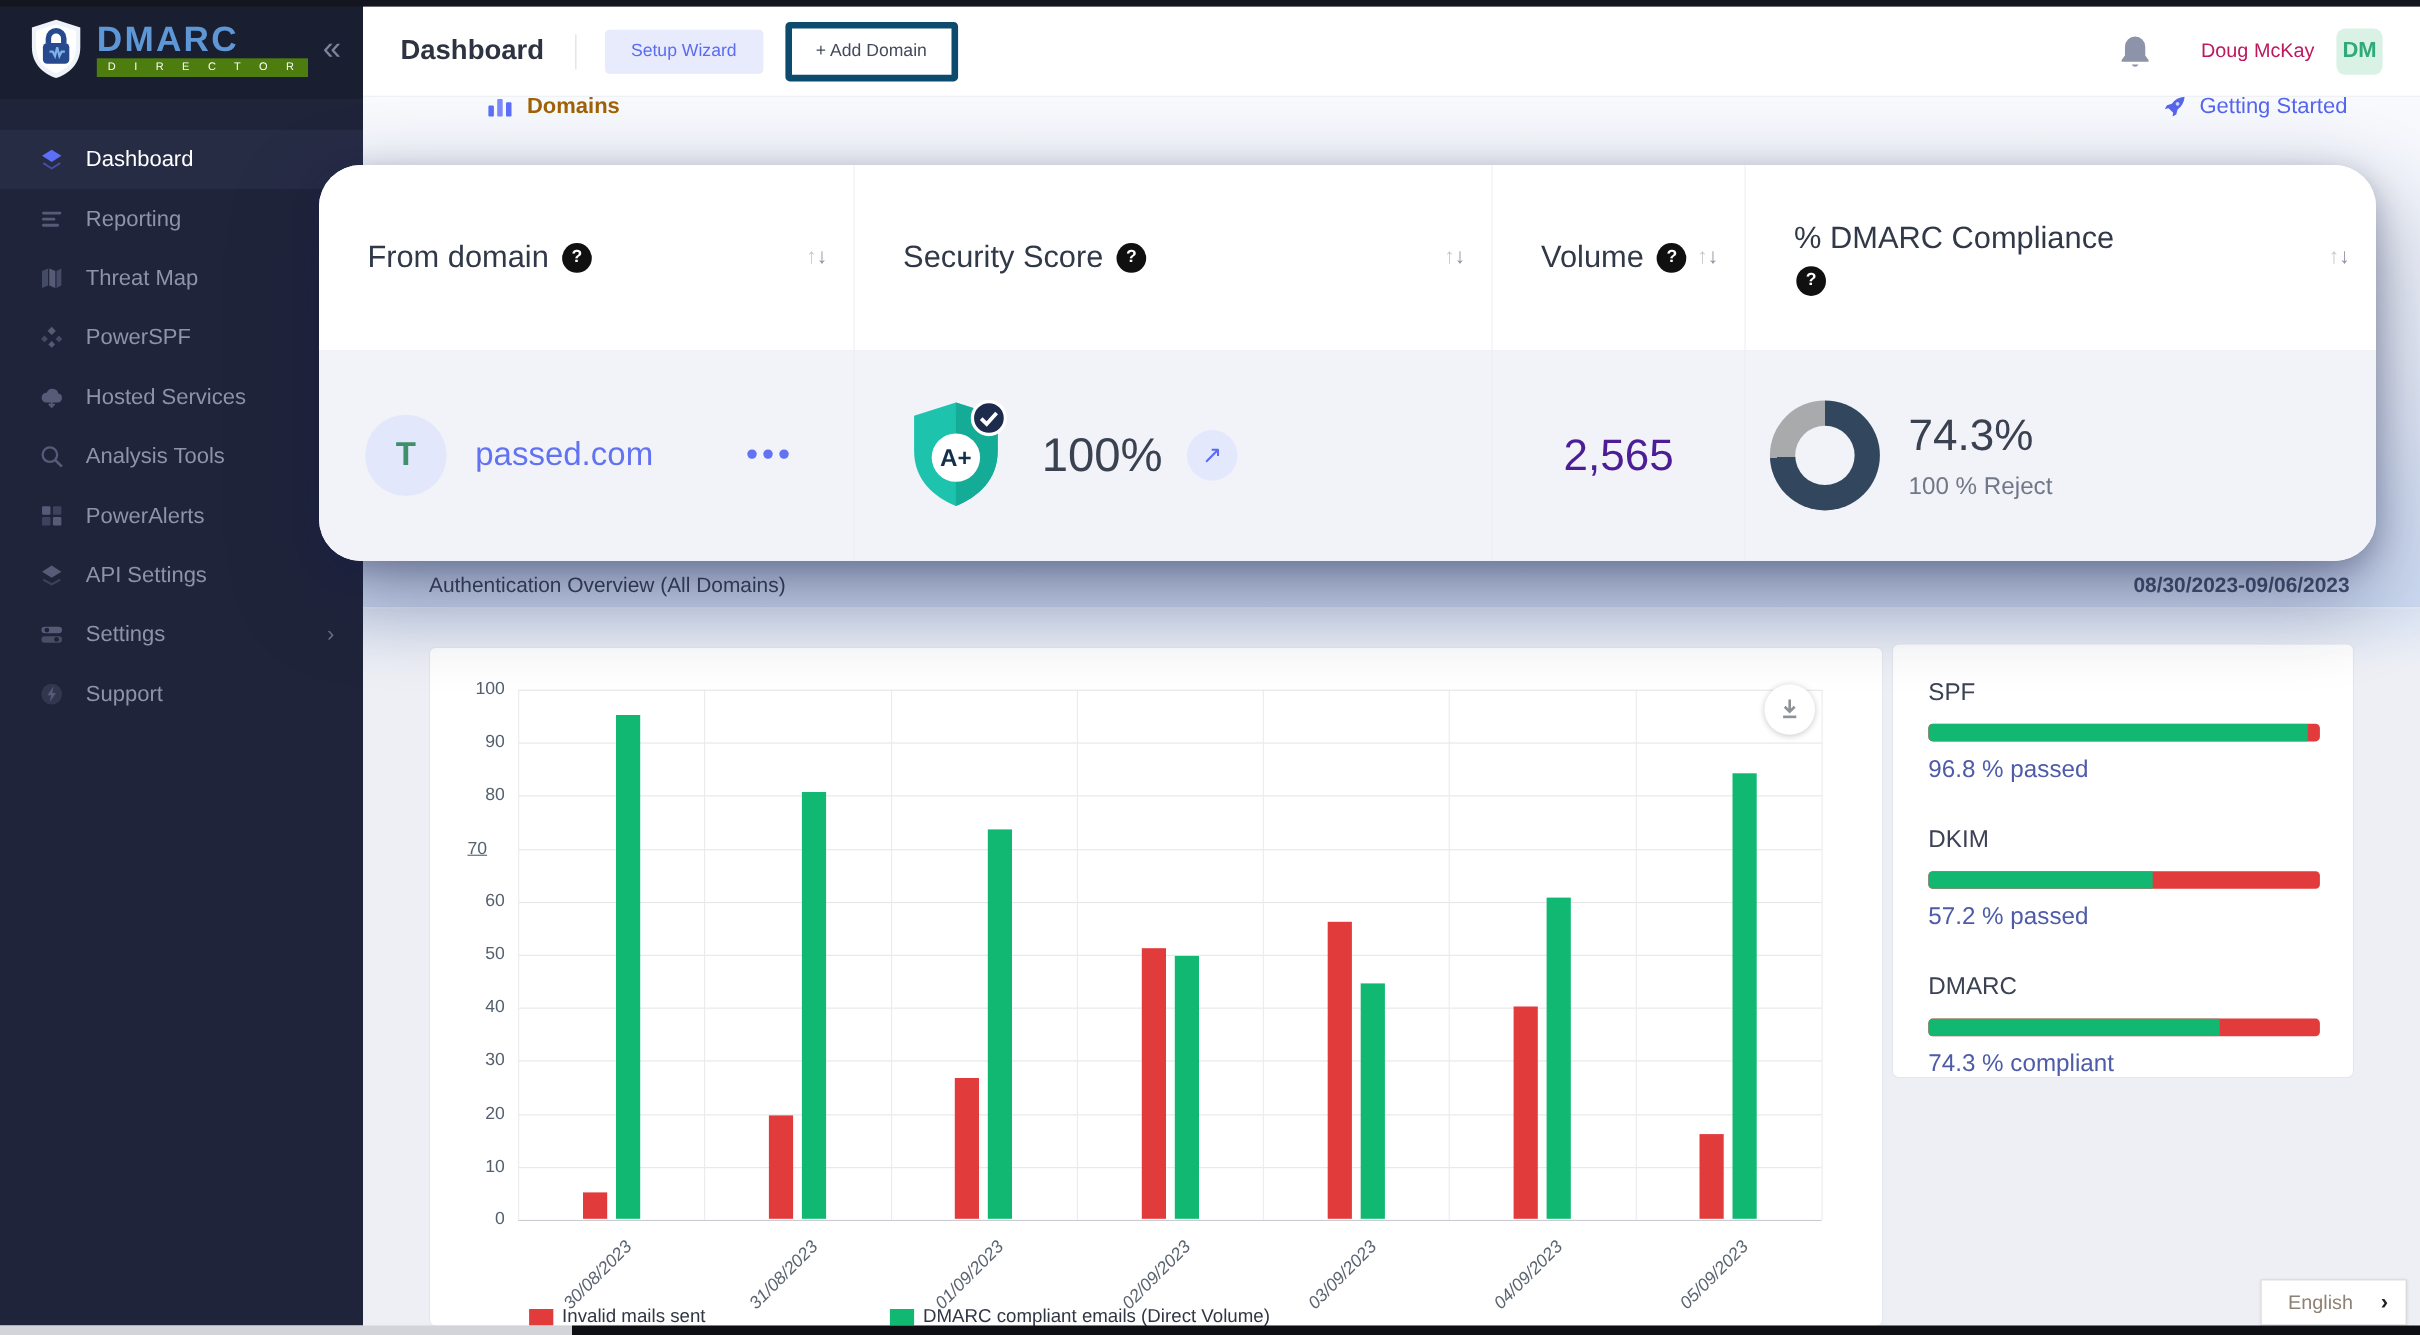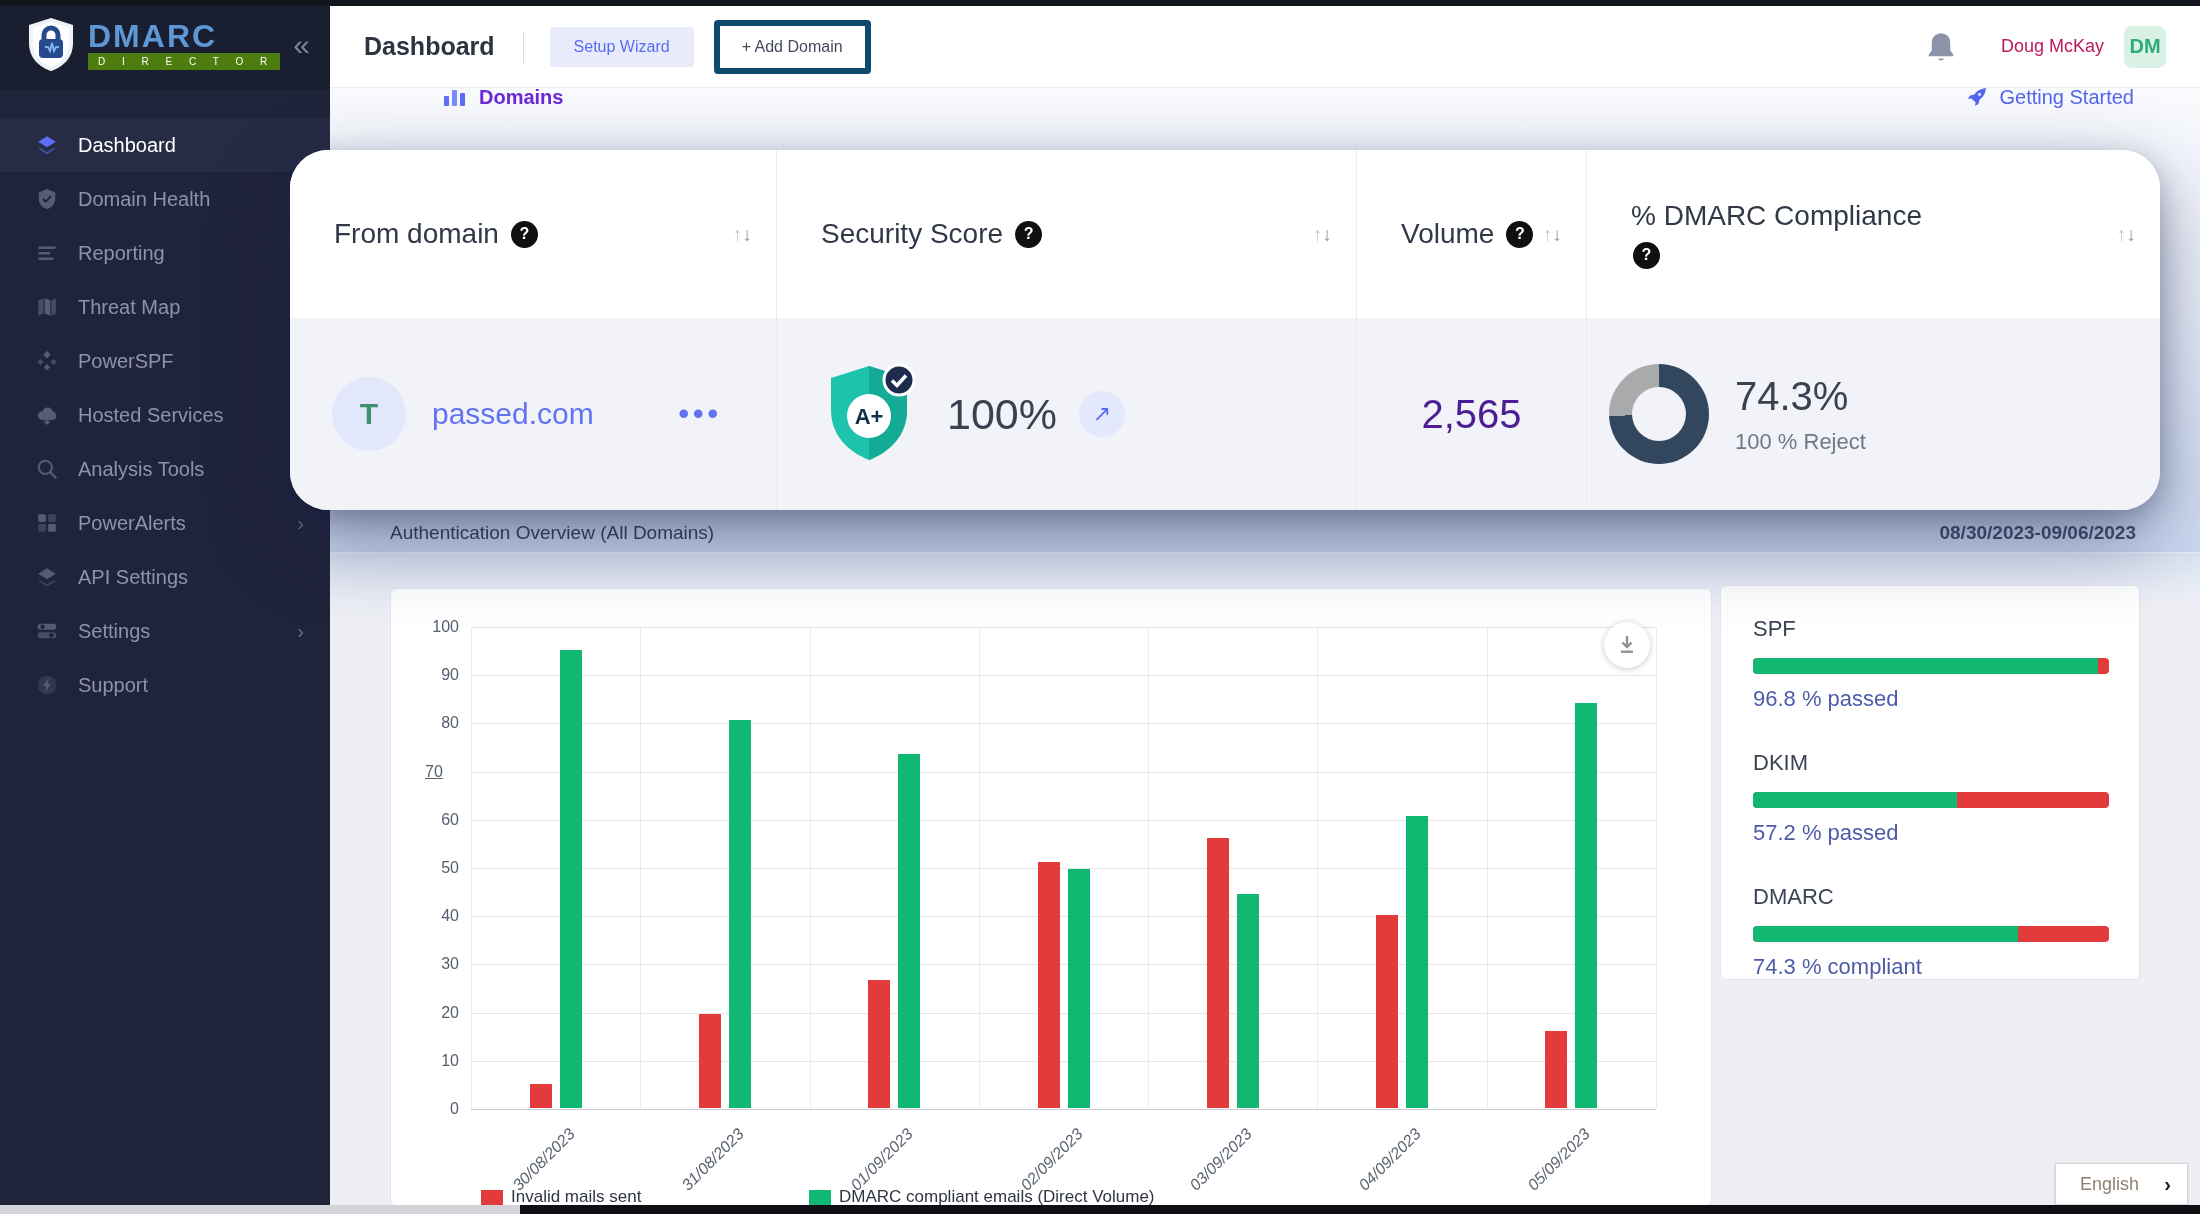--- a/index.html
+++ b/index.html
@@ -34,21 +34,21 @@
   .btn-add { background:#fff; color:#434a5c; font-size:16px; padding:12px 22px; border:6px solid #0c4a6e; border-radius:4px; margin-left:20px; cursor:pointer; font-family:inherit; }
   .tb-right { margin-left:auto; display:flex; align-items:center; }
   .bell { width:28px; height:30px; cursor:pointer; }
   .user-name { font-size:18px; color:#be185d; margin:0 20px 0 46px; }
   .avatar { width:42px; height:42px; border-radius:8px; background:#d9f2e5; color:#2faa78; font-size:20px; font-weight:bold; display:grid; place-items:center; cursor:pointer; }
 
   
   .hero { position:absolute; left:330px; top:88px; width:1870px; height:464px; background:linear-gradient(180deg,#f8fafd 0%,#e9eef9 48%,#ccdaf2 100%); border-bottom:1px solid #c9d4ea; z-index:1; }
   .hero-fade { position:absolute; left:330px; top:553px; width:1870px; height:50px; background:linear-gradient(180deg,#dde6f5 0%,#edeff5 100%); z-index:1; }
   .domains-row { position:absolute; left:330px; top:80px; width:1870px; height:34px; z-index:2; display:flex; align-items:center; padding:0 66px 0 114px; }
-  .domains-label { font-size:20px; color:#6d28d9; font-weight:bold; margin-left:14px; }
+  .domains-label { font-size:20px; color:#a16207; font-weight:bold; margin-left:14px; }
   .bars-icon { display:flex; align-items:flex-end; gap:3px; height:18px; }
   .bars-icon i { width:5px; border-radius:1px; display:block; }
   .gs-wrap { margin-left:auto; display:flex; align-items:center; gap:10px; cursor:pointer; }
   .gs-label { font-size:20px; color:#5565ee; }
 
   .overview-row { position:absolute; left:330px; top:518px; width:1870px; height:30px; z-index:2; display:flex; align-items:center; padding:0 64px 0 60px; }
   .overview-title { font-size:19px; color:#3a4356; }
   .date-range { margin-left:auto; font-size:19px; color:#44506e; font-weight:bold; }
 
   
@@ -156,29 +156,20 @@
     </div>
     <div class="menu" id="menu">
         <div class="menu-item active">
           <span class="micon">
             <svg width="22" height="22" viewBox="0 0 20 20">
               <path d="M10 2l8 5-8 5-8-5z" fill="#5d6ef8"></path>
               <path d="M3 13l7 4.4L17 13" fill="none" stroke="#5d6ef8" stroke-width="1.6" opacity=".55"></path>
             </svg>
           </span>
           <span>Dashboard</span>
-        </div>
-        <div class="menu-item">
-          <span class="micon">
-            <svg width="22" height="22" viewBox="0 0 20 20">
-              <path d="M10 1l7.5 3v5.5c0 5.2-3.7 8.5-7.5 9.5-3.8-1-7.5-4.3-7.5-9.5V4z" fill="#565c77"></path>
-              <path d="M6.5 10l2.4 2.4 4.6-5" fill="none" stroke="#20243a" stroke-width="1.8"></path>
-            </svg>
-          </span>
-          <span>Domain Health</span>
         </div>
         <div class="menu-item">
           <span class="micon">
             <svg width="22" height="22" viewBox="0 0 20 20">
               <rect x="2" y="4" width="16" height="2.4" rx="1.2" fill="#565c77"></rect>
               <rect x="2" y="9" width="11" height="2.4" rx="1.2" fill="#565c77"></rect>
               <rect x="2" y="14" width="14" height="2.4" rx="1.2" fill="#565c77"></rect>
             </svg>
           </span>
           <span>Reporting</span>

